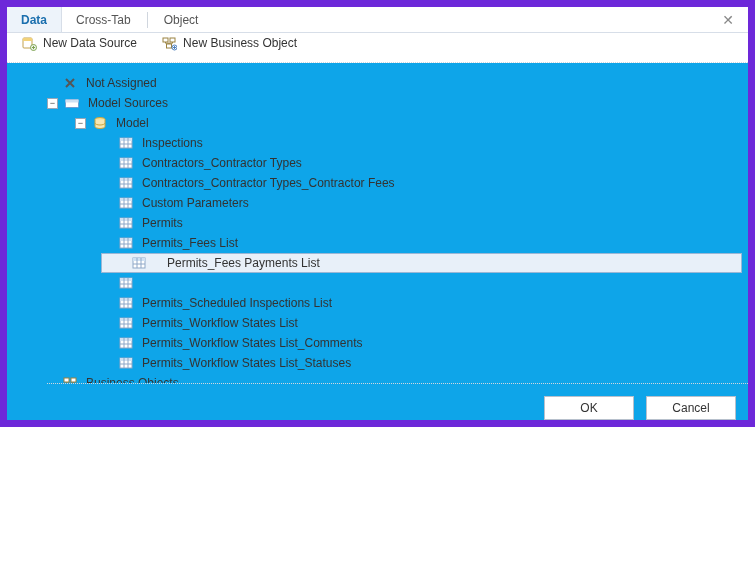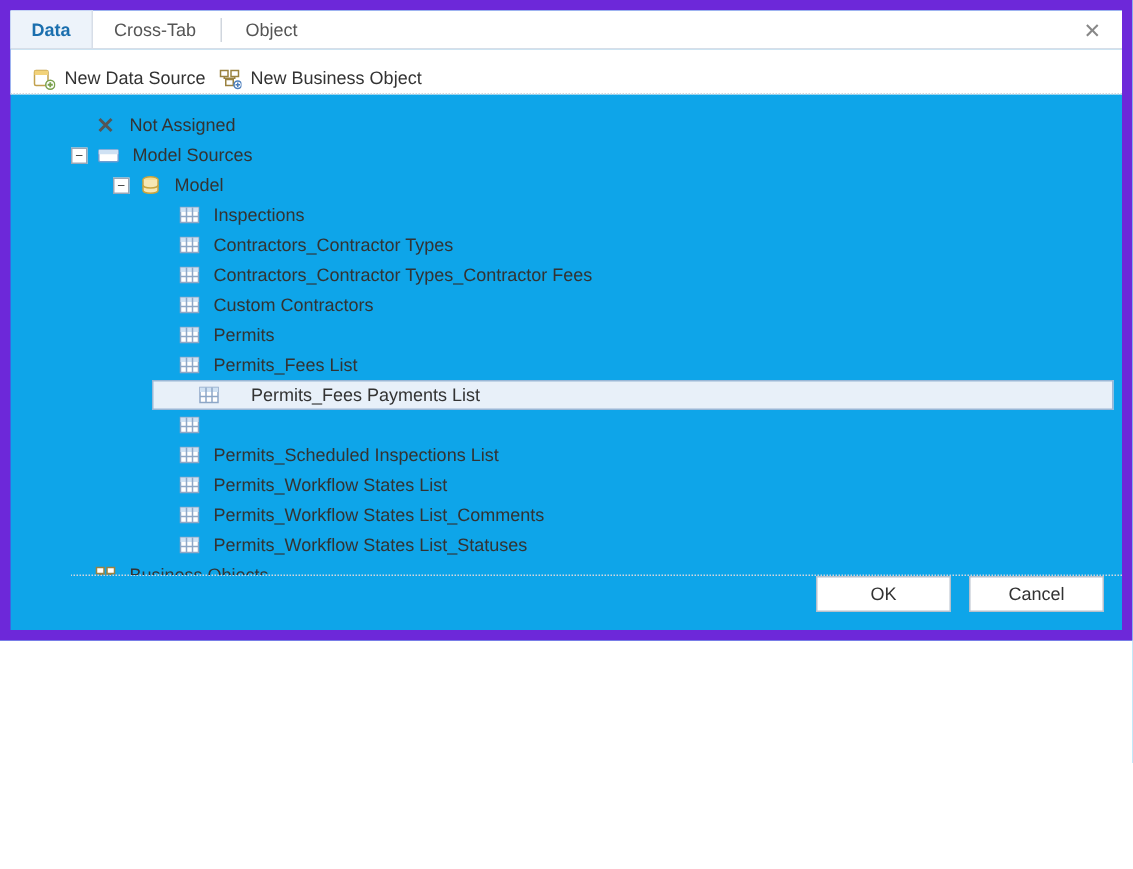--- a/index.html
+++ b/index.html
@@ -60,24 +60,25 @@
     transform: translateY(-50%);
     font-size: 14px;
     color: #888;
     cursor: pointer;
     padding: 2px 4px;
   }
 
   
   .toolbar {
     display: flex;
-    align-items: flex-end;
+    align-items: flex-start;
     height: 32px;
     padding: 0 10px;
     border-bottom: 1px dotted #d0d6de;
+    gap: 16px;
     background: #fff;
   }
   .tb-btn {
     display: flex;
     align-items: center;
     gap: 6px;
     padding: 2px 4px;
     color: #333;
     cursor: pointer;
   }
@@ -130,21 +131,21 @@
     background: #e8f0f9;
     gap: 16px;
   }
   .row.selected .node-label { padding: 0 4px; }
 
   
   .footer {
     height: 40px;
     border-top: 1px dotted #d0d6de;
     display: flex;
-    align-items: flex-start;
+    align-items: flex-end;
     justify-content: flex-end;
     padding: 0 12px;
     gap: 12px;
     margin-left: 40px;
   }
   .btn {
     min-width: 90px;
     height: 24px;
     border: 1px solid #b7c0cc;
     background: #fff;
@@ -293,21 +294,21 @@
                     </svg>
                     <span class="node-label">Contractors_Contractor Types_Contractor Fees</span>
                   </div>
                 </li>
                 <li class="tree-node">
                   <div class="row">
                     <span class="toggle-spacer"></span>
                     <svg class="node-icon">
                       <use href="#ic-table"></use>
                     </svg>
-                    <span class="node-label">Custom Contractors</span>
+                    <span class="node-label">Custom Parameters</span>
                   </div>
                 </li>
                 <li class="tree-node">
                   <div class="row">
                     <span class="toggle-spacer"></span>
                     <svg class="node-icon">
                       <use href="#ic-table"></use>
                     </svg>
                     <span class="node-label">Permits</span>
                   </div>

